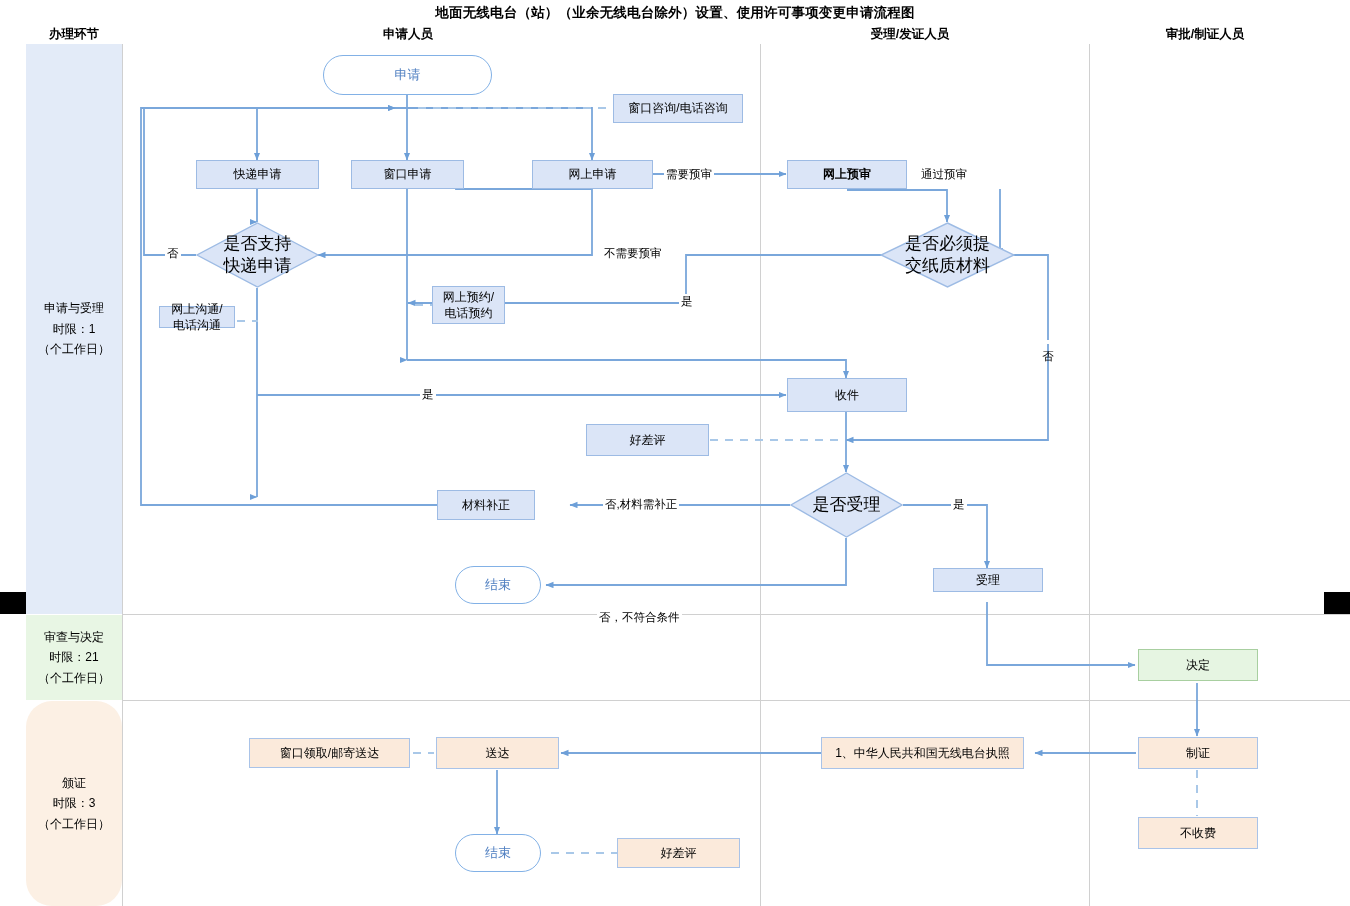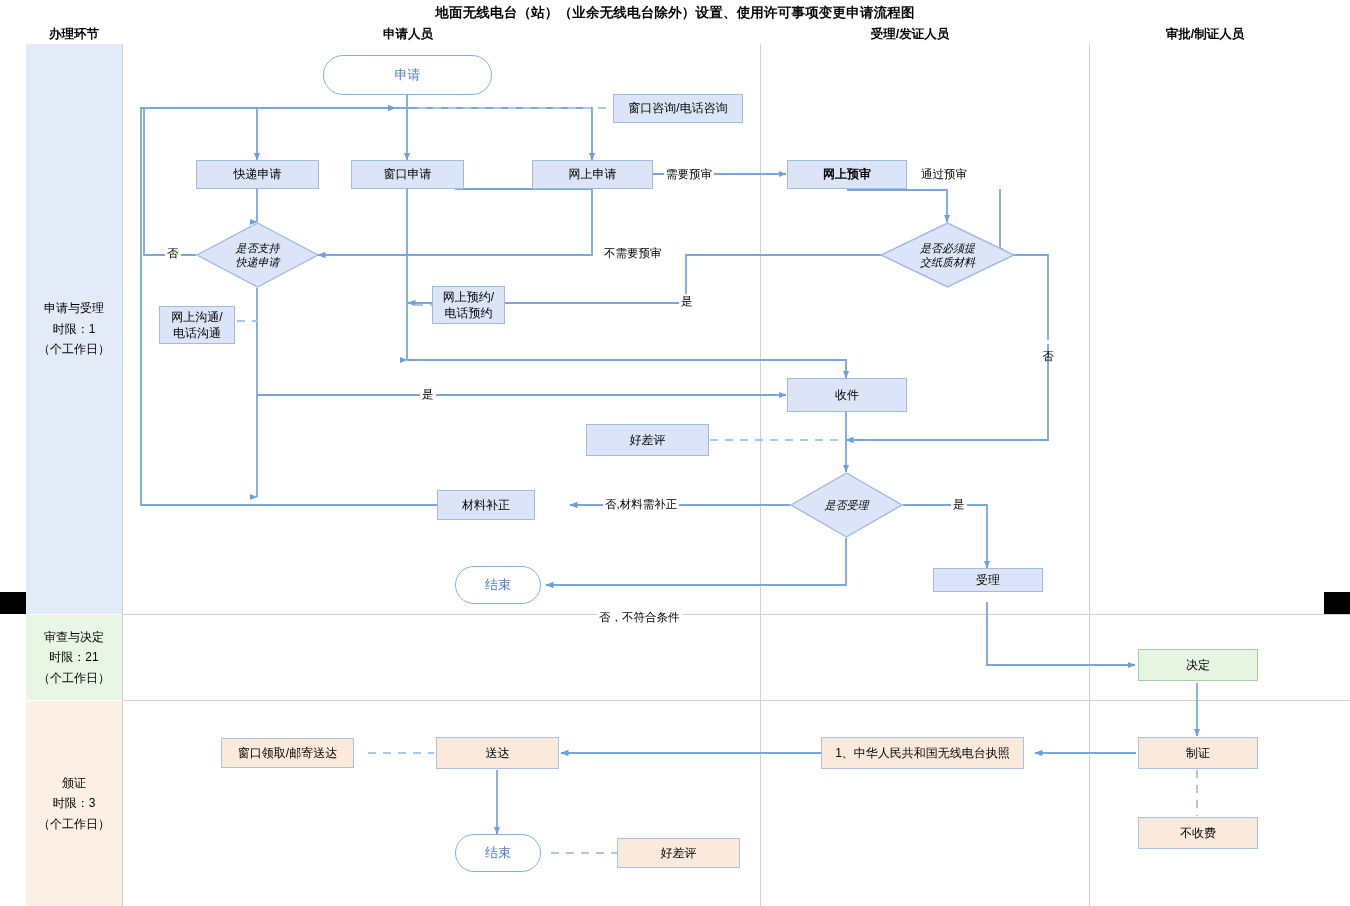--- a/index.html
+++ b/index.html
@@ -42,21 +42,21 @@
     align-items: center;
     justify-content: center;
     text-align: center;
     font-size: 12px;
     line-height: 1.7;
     color: #000000;
     white-space: pre-line;
   }
   .lane-a { background: #e3ebf8; }
   .lane-b { background: #e8f6e4; }
-  .lane-c { background: #fcf0e4; }
+  .lane-c { background: #fcf0e4; border-radius: 26px; }
 
   
   .hsep {
     position: absolute;
     left: 122px; width: 1228px; height: 1px;
     background: #d0d0d0;
   }
   .vsep {
     position: absolute;
     width: 1px;
@@ -92,23 +92,22 @@
     color: #4f7fc1;
     font-size: 13px;
   }
   .n-diamond {
     background: transparent;
     border: none;
   }
   .n-diamond .dlabel {
     position: relative;
     z-index: 2;
-    font-size: 11px;
+    font-size: 17px;
     line-height: 1.3;
-    font-style: italic;
   }
   .n-diamond svg { position: absolute; inset: 0; }
 
   
   .elabel {
     position: absolute;
     font-size: 11.5px;
     color: #000;
     white-space: nowrap;
     background: #ffffff;
@@ -245,21 +244,21 @@
   </div>
 
   <div class="node n-diamond" style="left:880px;top:222px;width:135px;height:66px;">
     <svg viewBox="0 0 135 66" preserveAspectRatio="none">
       <polygon points="67.5,1 134,33 67.5,65 1,33" fill="#dbe5f7" stroke="#9dbbe4" stroke-width="1.4"></polygon>
     </svg>
     <span class="dlabel">是否必须提
 交纸质材料</span>
   </div>
 
-  <div class="node n-blue" style="left:159px;top:306px;width:76px;height:38px;">网上沟通/
+  <div class="node n-blue" style="left:159px;top:306px;width:76px;height:22px;">网上沟通/
 电话沟通</div>
 
   <div class="node n-blue" style="left:432px;top:286px;width:73px;height:38px;">网上预约/
 电话预约</div>
 
   <div class="node n-blue" style="left:787px;top:378px;width:120px;height:34px;">收件</div>
 
   <div class="node n-blue" style="left:586px;top:424px;width:123px;height:32px;">好差评</div>
 
   <div class="node n-blue" style="left:437px;top:490px;width:98px;height:30px;">材料补正</div>
@@ -276,21 +275,21 @@
   <div class="node n-blue" style="left:933px;top:568px;width:110px;height:24px;">受理</div>
 
   <div class="node n-green" style="left:1138px;top:649px;width:120px;height:32px;">决定</div>
 
   <div class="node n-peach" style="left:1138px;top:737px;width:120px;height:32px;">制证</div>
 
   <div class="node n-peach" style="left:821px;top:737px;width:203px;height:32px;">1、中华人民共和国无线电台执照</div>
 
   <div class="node n-peach" style="left:436px;top:737px;width:123px;height:32px;">送达</div>
 
-  <div class="node n-peach" style="left:221px;top:738px;width:133px;height:30px;">窗口领取/邮寄送达</div>
+  <div class="node n-peach" style="left:249px;top:738px;width:161px;height:30px;">窗口领取/邮寄送达</div>
 
   <div class="node n-term" style="left:455px;top:834px;width:86px;height:38px;">结束</div>
 
   <div class="node n-peach" style="left:617px;top:838px;width:123px;height:30px;">好差评</div>
 
   <div class="node n-peach" style="left:1138px;top:817px;width:120px;height:32px;">不收费</div>
 
   <div class="elabel" style="left:664px;top:167px;">需要预审</div>
 
   <div class="elabel" style="left:919px;top:167px;">通过预审</div>

